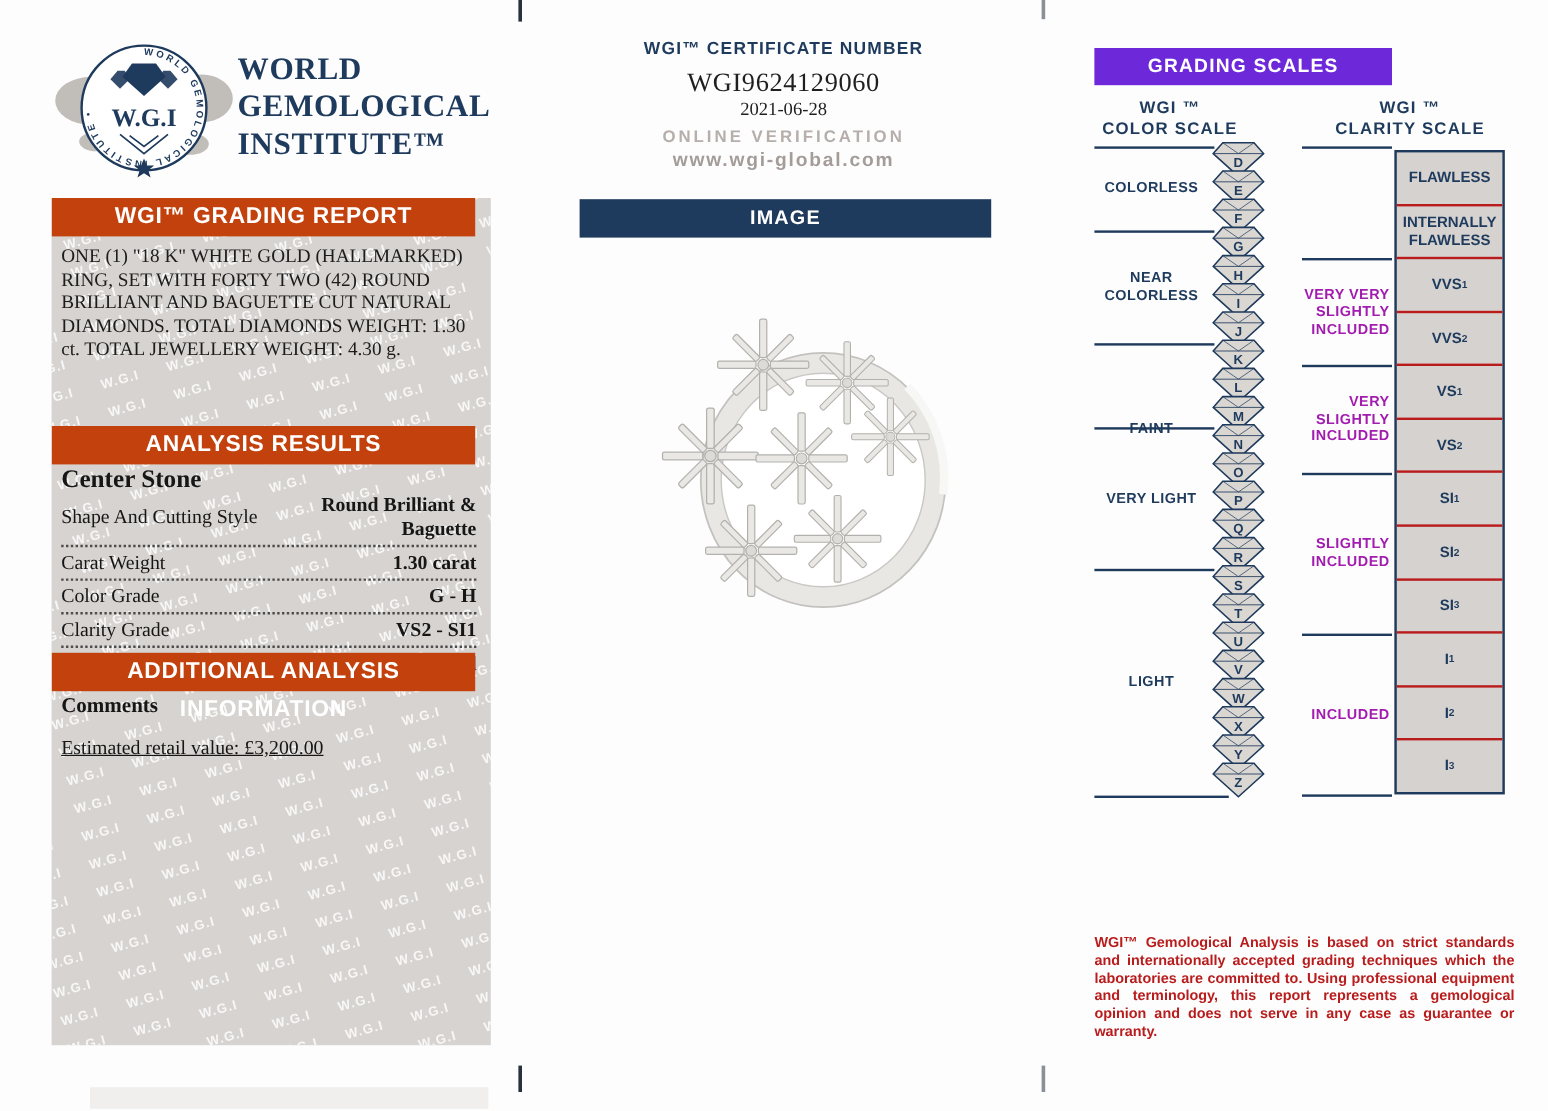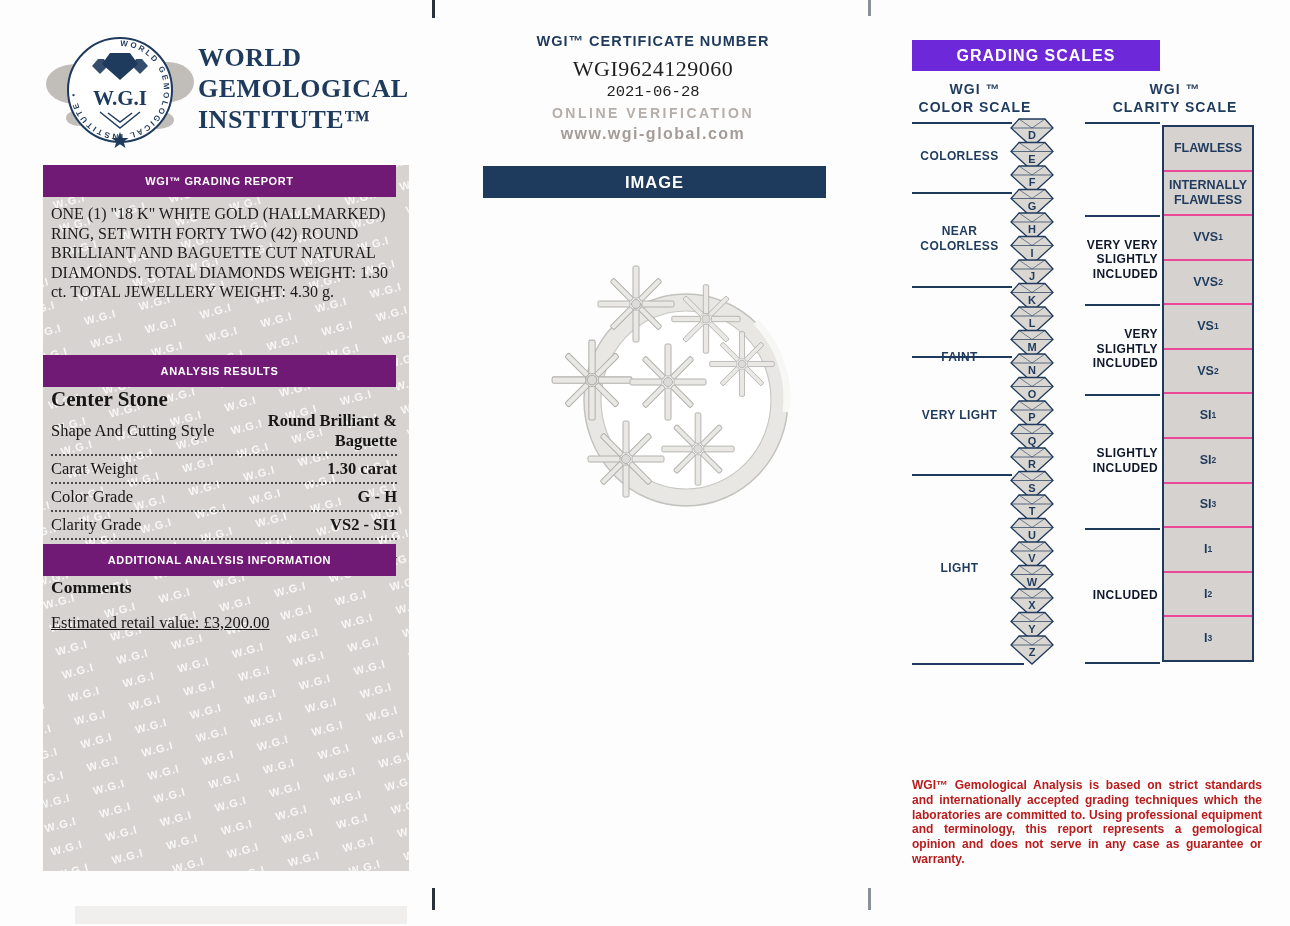--- a/index.html
+++ b/index.html
@@ -9,63 +9,63 @@
   
   .fold{position:absolute;width:3px;}
   
   .brand-title{position:absolute;left:198px;top:42px;width:212px;
        font-family:"Liberation Serif",serif;font-weight:bold;font-size:26px;line-height:31px;
        letter-spacing:.5px;color:#1e3a5c;}
   .wm-panel{position:absolute;left:43px;top:165px;width:366px;height:706px;background:#d7d3d0;overflow:hidden;}
   .wm-layer{position:absolute;left:-30%;top:-25%;width:170%;height:170%;
        transform:rotate(-15deg);color:rgba(255,255,255,.82);font-size:11px;font-weight:bold;
        line-height:24px;word-spacing:20px;letter-spacing:1px;z-index:0;overflow:hidden;}
-  .banner{position:absolute;left:0;width:353px;height:32px;background:#701a75;color:#fff;
-       font-weight:bold;font-size:11px;letter-spacing:.6px;text-align:center;line-height:32px;z-index:2;}
+  .banner{position:absolute;left:0;width:353px;height:32px;background:#c2410c;color:#fff;
+       font-weight:bold;font-size:19px;letter-spacing:.6px;text-align:center;line-height:32px;z-index:2;}
   .desc{position:absolute;left:8px;top:39px;width:347px;margin:0;z-index:1;
        font-family:"Liberation Serif",serif;font-size:16px;line-height:19.5px;color:#1c1c1c;}
   .atable{position:absolute;left:8px;top:222px;width:346px;z-index:1;
        font-family:"Liberation Serif",serif;font-size:16.5px;color:#161616;}
   .cs-head{font-weight:bold;font-size:21px;height:21px;}
   .arow{display:flex;align-items:center;justify-content:space-between;min-height:26px;
        border-bottom:2px dotted #4c4c4c;}
   .arow.tall{min-height:46px;}
   .arow .lbl{text-align:left;}
   .arow .val{font-weight:bold;text-align:right;max-width:165px;}
   .comments{position:absolute;left:8px;top:412px;z-index:1;font-family:"Liberation Serif",serif;color:#161616;}
   .comments .clabel{font-weight:bold;font-size:17.5px;}
   .comments .cvalue{font-size:16.5px;margin-top:15px;text-decoration:underline;}
   .bottom-strip{position:absolute;left:75px;top:906px;width:332px;height:18px;background:#f0efed;}
   
   .mid-center{position:absolute;left:480px;width:346px;text-align:center;}
   .cert-label{top:33px;font-weight:bold;font-size:14.5px;letter-spacing:1px;color:#1e3a5c;}
   .cert-number{top:56px;font-family:"Liberation Serif",serif;font-size:22px;letter-spacing:.5px;color:#1f1f1f;}
-  .cert-date{top:83px;font-family:Liberation Mono, monospace;font-size:15.5px;color:#1f1f1f;}
+  .cert-date{top:83px;font-family:Liberation Serif, serif;font-size:15.5px;color:#1f1f1f;}
   .online-verif{top:105px;font-weight:bold;font-size:14px;letter-spacing:2.5px;color:#b5aeaa;}
   .website{top:125px;font-weight:bold;font-size:16px;letter-spacing:1.5px;color:#a39c98;}
   .image-banner{position:absolute;left:483px;top:166px;width:343px;height:32px;background:#1e3a5c;color:#fff;
        font-weight:bold;font-size:16.5px;letter-spacing:1px;text-align:center;line-height:32px;}
   
   .grading-banner{position:absolute;left:912px;top:40px;width:248px;height:31px;background:#6d28d9;color:#fff;
        font-weight:bold;font-size:16px;letter-spacing:1px;text-align:center;line-height:31px;}
   .scale-title{position:absolute;top:80px;text-align:center;font-weight:bold;font-size:14px;
        letter-spacing:1px;color:#1e3a5c;line-height:18px;}
   #color-title{left:905px;width:140px;}
   #clarity-title{left:1095px;width:160px;}
   .cscale{position:absolute;left:912px;top:118px;width:150px;height:552px;}
   .kscale{position:absolute;left:1085px;top:118px;width:172px;height:552px;}
   .scale-line{position:absolute;height:2px;background:#1e3a5c;}
   .cgroup-label{position:absolute;left:0;width:95px;display:flex;align-items:center;justify-content:center;
        text-align:center;font-weight:bold;font-size:12px;letter-spacing:.4px;color:#1e3a5c;line-height:15px;}
   .kgroup-label{position:absolute;left:0;width:73px;display:flex;align-items:center;justify-content:flex-end;
-       text-align:right;font-weight:bold;font-size:12px;letter-spacing:.4px;color:#0f172a;line-height:14.5px;}
+       text-align:right;font-weight:bold;font-size:12px;letter-spacing:.4px;color:#a21caf;line-height:14.5px;}
   .kboxes{position:absolute;left:77px;top:7px;width:92px;height:537px;display:flex;flex-direction:column;
        border:2px solid #1e3a5c;box-sizing:border-box;background:#d6d2cf;}
   .kcell{flex:1;display:flex;align-items:center;justify-content:center;text-align:center;
-       font-weight:bold;font-size:12.5px;color:#1e3a5c;border-top:2px solid #ec4899;line-height:15px;padding:0 4px;}
+       font-weight:bold;font-size:12.5px;color:#1e3a5c;border-top:2px solid #b91c1c;line-height:15px;padding:0 4px;}
   .kcell:first-child{border-top:none;}
   .kcell .sub{font-size:8.5px;vertical-align:sub;}
   .disclaimer{position:absolute;left:912px;top:778px;width:350px;margin:0;
        font-weight:bold;font-size:12px;line-height:14.8px;color:#b91c1c;text-align:justify;}
 </style>
 </head>
 <body>
 
 <div class="page">
 

